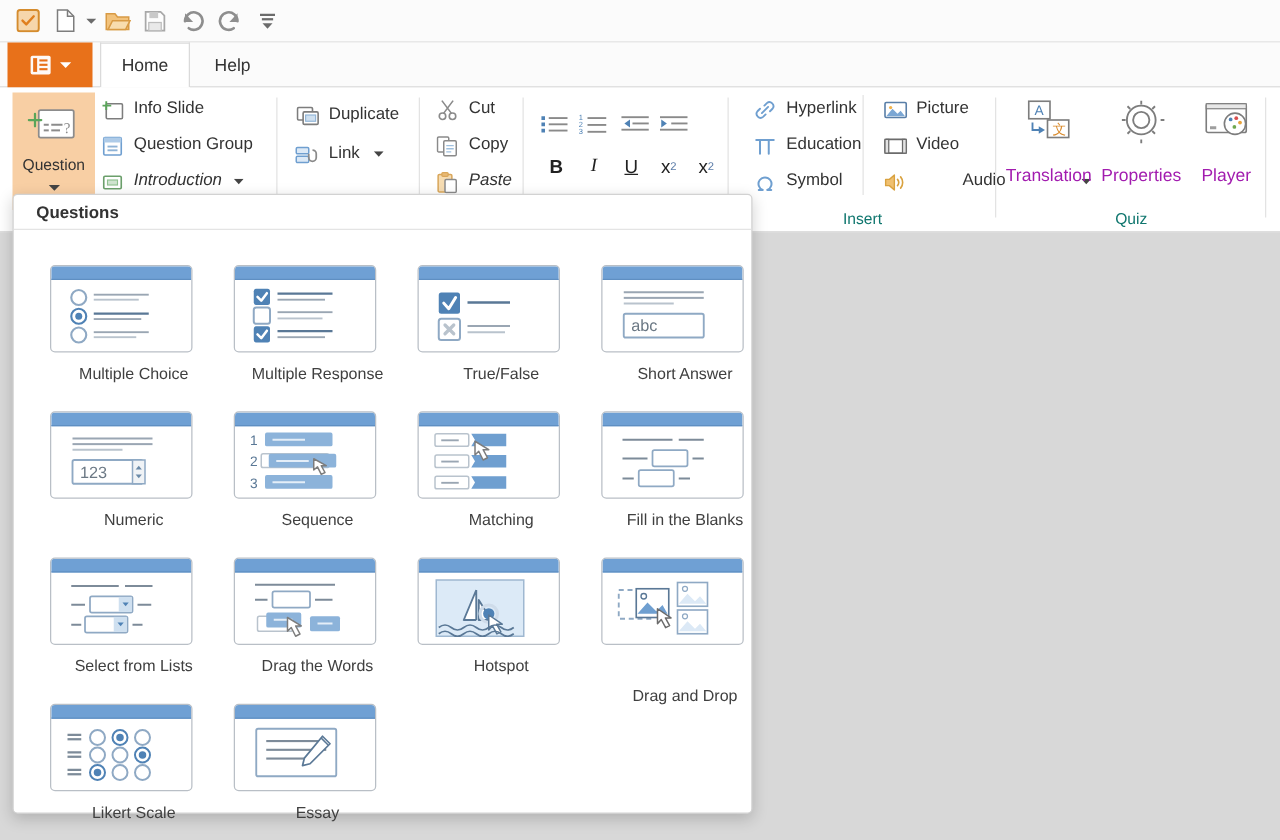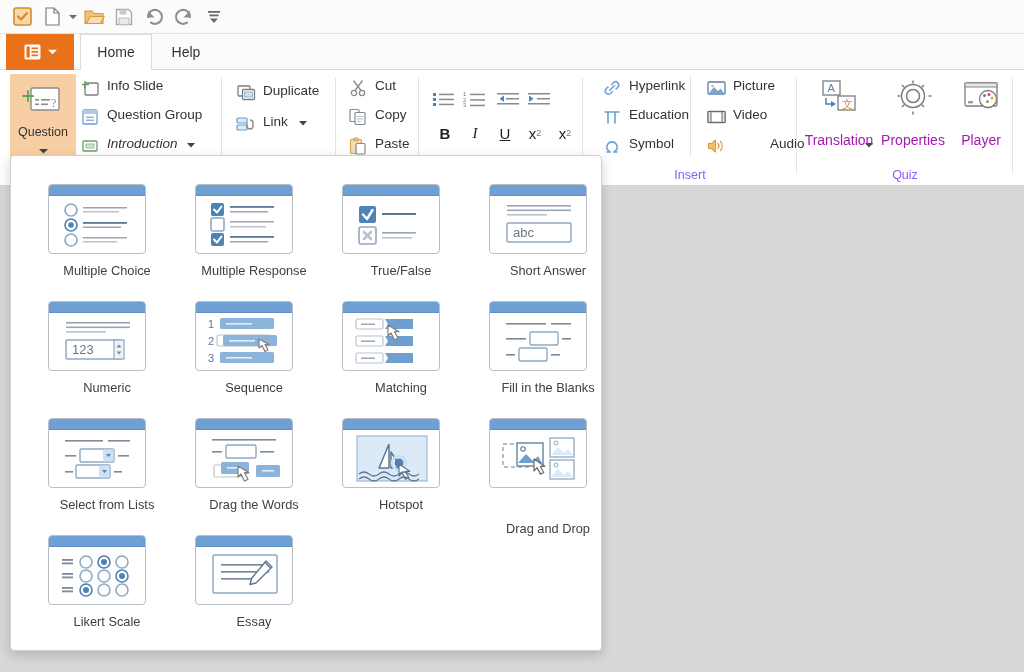--- a/index.html
+++ b/index.html
@@ -45,21 +45,21 @@
   #tab-help { left: 152px; width: 68px; }
 
   
   .ribbon {
     position: absolute; left: 0; top: 70px; width: 1024px; height: 116px;
     background: #ffffff; border-bottom: 1px solid #d4d4d4;
   }
   .rgroup { position: absolute; top: 0; height: 116px; }
   .rgroup-label {
     position: absolute; bottom: 4px; left: 0; right: 0; text-align: center;
-    font-size: 12.5px; color: #8b5cf6;
+    font-size: 12.5px; color: #0f766e;
   }
   .vsep { position: absolute; top: 8px; width: 1px; height: 96px; background: #e3e3e3; }
 
   
   .bigbtn {
     position: absolute; left: 10px; top: 4px; width: 66px; height: 94px;
     background: #f8cfa4; display: flex; flex-direction: column; align-items: center;
     padding-top: 8px;
   }
   .bigbtn-label { font-size: 12.5px; color: #333; margin-top: 5px; }
@@ -102,21 +102,21 @@
   }
   .gallery-header {
     height: 28px; border-bottom: 1px solid #e4e4e4; display: flex; align-items: center;
     padding-left: 18px; font-size: 13.5px; font-weight: bold; color: #333;
   }
   .grid { position: relative; padding: 14px 0 0 0; }
   .cell {
     position: absolute; width: 148px; display: flex; flex-direction: column; align-items: center;
   }
   .thumb {
-    width: 98px; height: 70px; border: 1px solid #b9bfc6; border-radius: 4px;
+    width: 114px; height: 70px; border: 1px solid #b9bfc6; border-radius: 4px;
     background: #fff; overflow: hidden;
   }
   .thumb .bar { height: 11px; background: #6fa0d4; border-bottom: 1px solid #5f8fc2; }
   .thumb .body { position: relative; height: 57px; }
   .cell .caption { font-size: 12.8px; color: #404040; margin-top: 9px; margin-left: 20px; }
 </style>
 </head>
 <body>
 
 <div id="app">
@@ -295,21 +295,21 @@
       <div class="ritem" style="left:12px; top:37px;">
         <span class="ic">
           <svg width="18" height="18" viewBox="0 0 18 18">
               <rect x="1" y="1.5" width="9" height="12" rx="1" fill="#fff" stroke="#8a8a8a" stroke-width="1.2"></rect>
               <rect x="6" y="4.5" width="10" height="12" rx="1" fill="#fff" stroke="#8a8a8a" stroke-width="1.2"></rect>
               <path d="M8 8.5 h6 M8 11 h6 M8 13.5 h4" stroke="#9fc0de" stroke-width="1.1"></path>
             </svg>
         </span>
         <span>Copy</span>
       </div>
-      <div class="ritem" style="left:12px; top:66px;">
+      <div class="ritem" style="left:12px; top:66px;font-style:italic;">
         <span class="ic">
           <svg width="18" height="18" viewBox="0 0 18 18">
               <rect x="1.5" y="2.5" width="11" height="14" rx="1" fill="#f6dcb2" stroke="#d9a659" stroke-width="1.2"></rect>
               <rect x="4.5" y="1" width="5" height="3" rx="0.8" fill="#e8b974" stroke="#d9a659" stroke-width="1"></rect>
               <rect x="7" y="6.5" width="9" height="10.5" rx="1" fill="#fff" stroke="#8a8a8a" stroke-width="1.2"></rect>
             </svg>
         </span>
         <span>Paste</span>
       </div>
       <div class="vsep" style="left:82px;"></div>
@@ -473,20 +473,23 @@
         <div class="lbl">Player</div>
       </div>
       <div class="rgroup-label">Quiz</div>
       <div class="vsep" style="left:215px;"></div>
     </div>
   </div>
 
   <div class="canvas"></div>
 
   <div class="gallery">
+    <div class="gallery-header">
+      <span>Questions</span>
+    </div>
     <div class="grid">
 
       <div class="cell" style="left:12px; top:28px;">
         <div class="thumb">
           <div class="bar"></div>
           <div class="body">
             <svg width="98" height="57" viewBox="0 0 98 57">
               <circle cx="22" cy="14" r="6" fill="#fff" stroke="#8fa9c4" stroke-width="1.7"></circle>
               <circle cx="22" cy="29" r="6" fill="#fff" stroke="#4f82b5" stroke-width="1.7"></circle>
                 <circle cx="22" cy="29" r="2.8" fill="#4f82b5"></circle>

